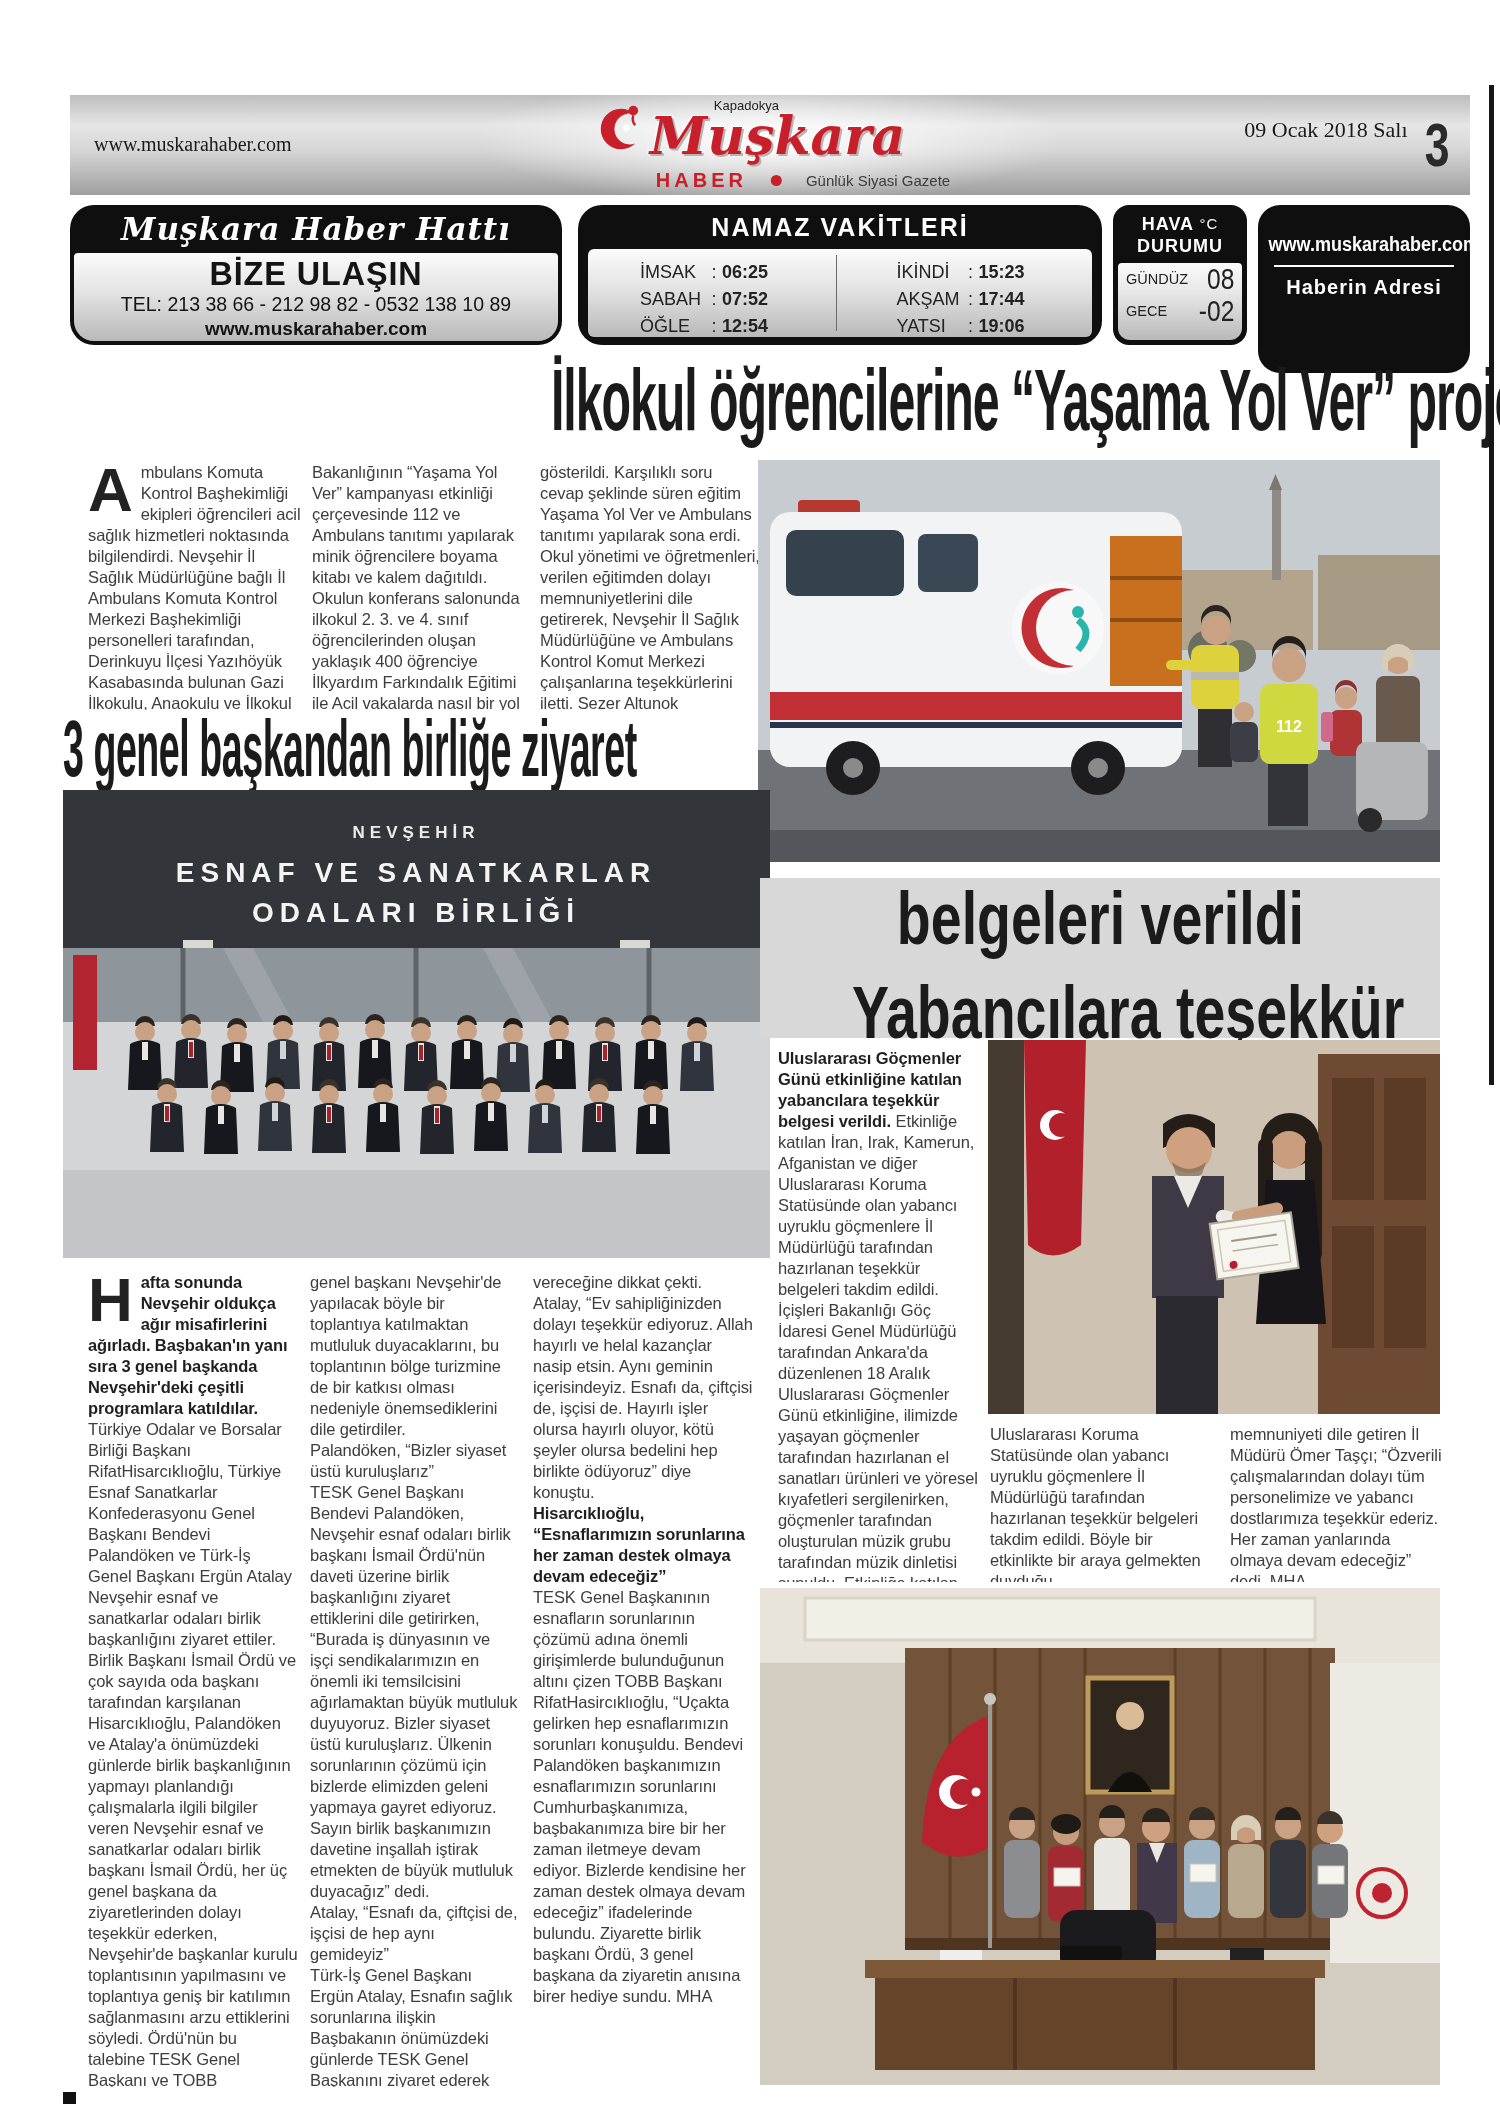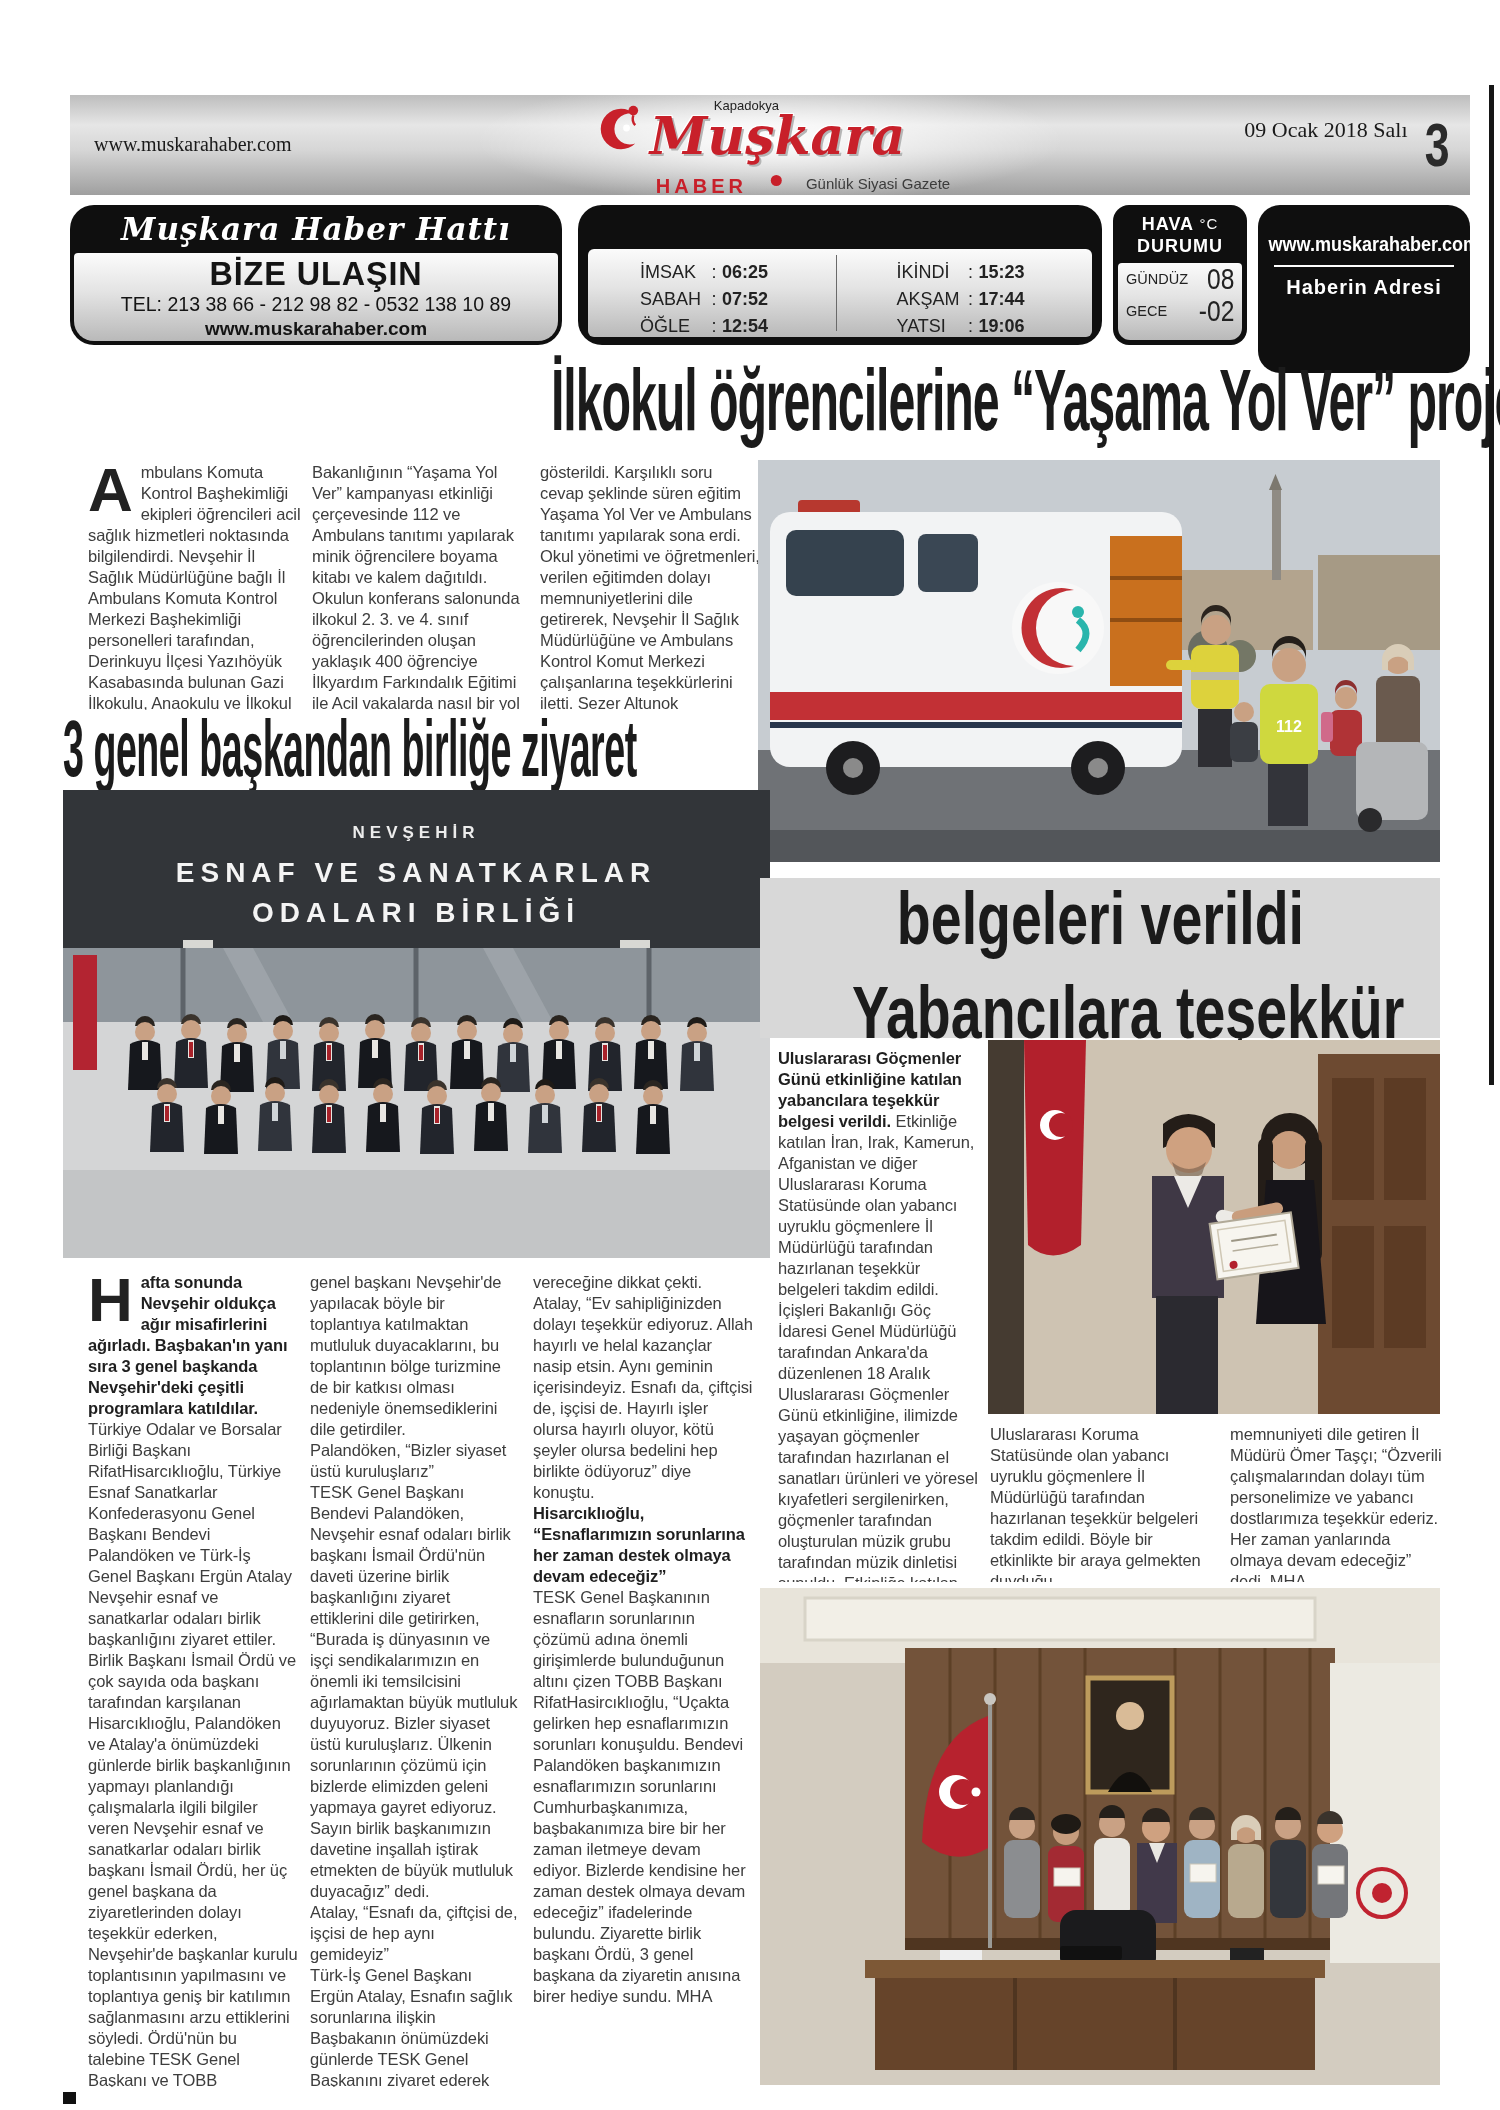--- a/index.html
+++ b/index.html
@@ -20,21 +20,21 @@
   .hdr-date{font-family:"Liberation Serif",serif;font-size:22px;color:#1a1a1a;}
   .hdr-pagenum{font-size:62px;font-weight:bold;color:#2b2b2b;transform:scaleX(.72);
     transform-origin:center;line-height:56px;}
   .logo{position:absolute;left:50%;top:4px;transform:translateX(-50%);
     display:flex;align-items:flex-start;gap:2px;}
   .logo-texts{display:flex;flex-direction:column;align-items:flex-start;}
   .logo-region{font-size:13px;color:#222;margin-left:64px;line-height:13px;}
   .logo-name{font-family:"DejaVu Serif",serif;font-style:italic;font-weight:bold;
     font-size:52px;line-height:48px;color:#c8202a;
     text-shadow:2px 2px 0 #b5b5b5,-1px -1px 0 #ffffff,1px -1px 0 #ffffff;}
-  .logo-bottom{display:flex;align-items:flex-start;gap:24px;margin-top:15px;margin-left:6px;}
+  .logo-bottom{display:flex;align-items:center;gap:24px;margin-top:9px;margin-left:6px;}
   .logo-haber{font-size:20px;font-weight:bold;letter-spacing:4px;color:#c8202a;}
   .logo-dot{width:11px;height:11px;border-radius:50%;background:#c8202a;display:inline-block;}
   .logo-tagline{font-size:15px;color:#3c3c3c;}
 
   
   .blackbox{background:#0f0f0f;border-radius:24px;overflow:hidden;position:absolute;top:205px;height:140px;}
   .silver{background:linear-gradient(180deg,#fbfbfb 0%,#e3e3e3 45%,#b9b9b9 100%);}
   #contact-box{left:70px;width:492px;}
   .cb-title{height:48px;display:flex;align-items:center;justify-content:center;
     font-family:"DejaVu Serif",serif;font-style:italic;font-weight:bold;
@@ -145,20 +145,21 @@
 <div class="blackbox" id="contact-box">
   <div class="cb-title">Muşkara Haber Hattı</div>
   <div class="cb-body silver">
     <div class="cb-sub">BİZE ULAŞIN</div>
     <div class="cb-tel">TEL: 213 38 66 - 212 98 82 - 0532 138 10 89</div>
     <div class="cb-url">www.muskarahaber.com</div>
   </div>
 </div>
 
 <div class="blackbox" id="prayer-box">
+  <div class="pb-title">NAMAZ VAKİTLERİ</div>
   <div class="pb-body silver">
     <div class="pb-col">
       <div class="pb-row">
         <span class="pb-label">İMSAK</span>
           <span class="pb-colon">:</span>
           <span class="pb-value">06:25</span>
       </div>
       <div class="pb-row">
         <span class="pb-label">SABAH</span>
           <span class="pb-colon">:</span>

